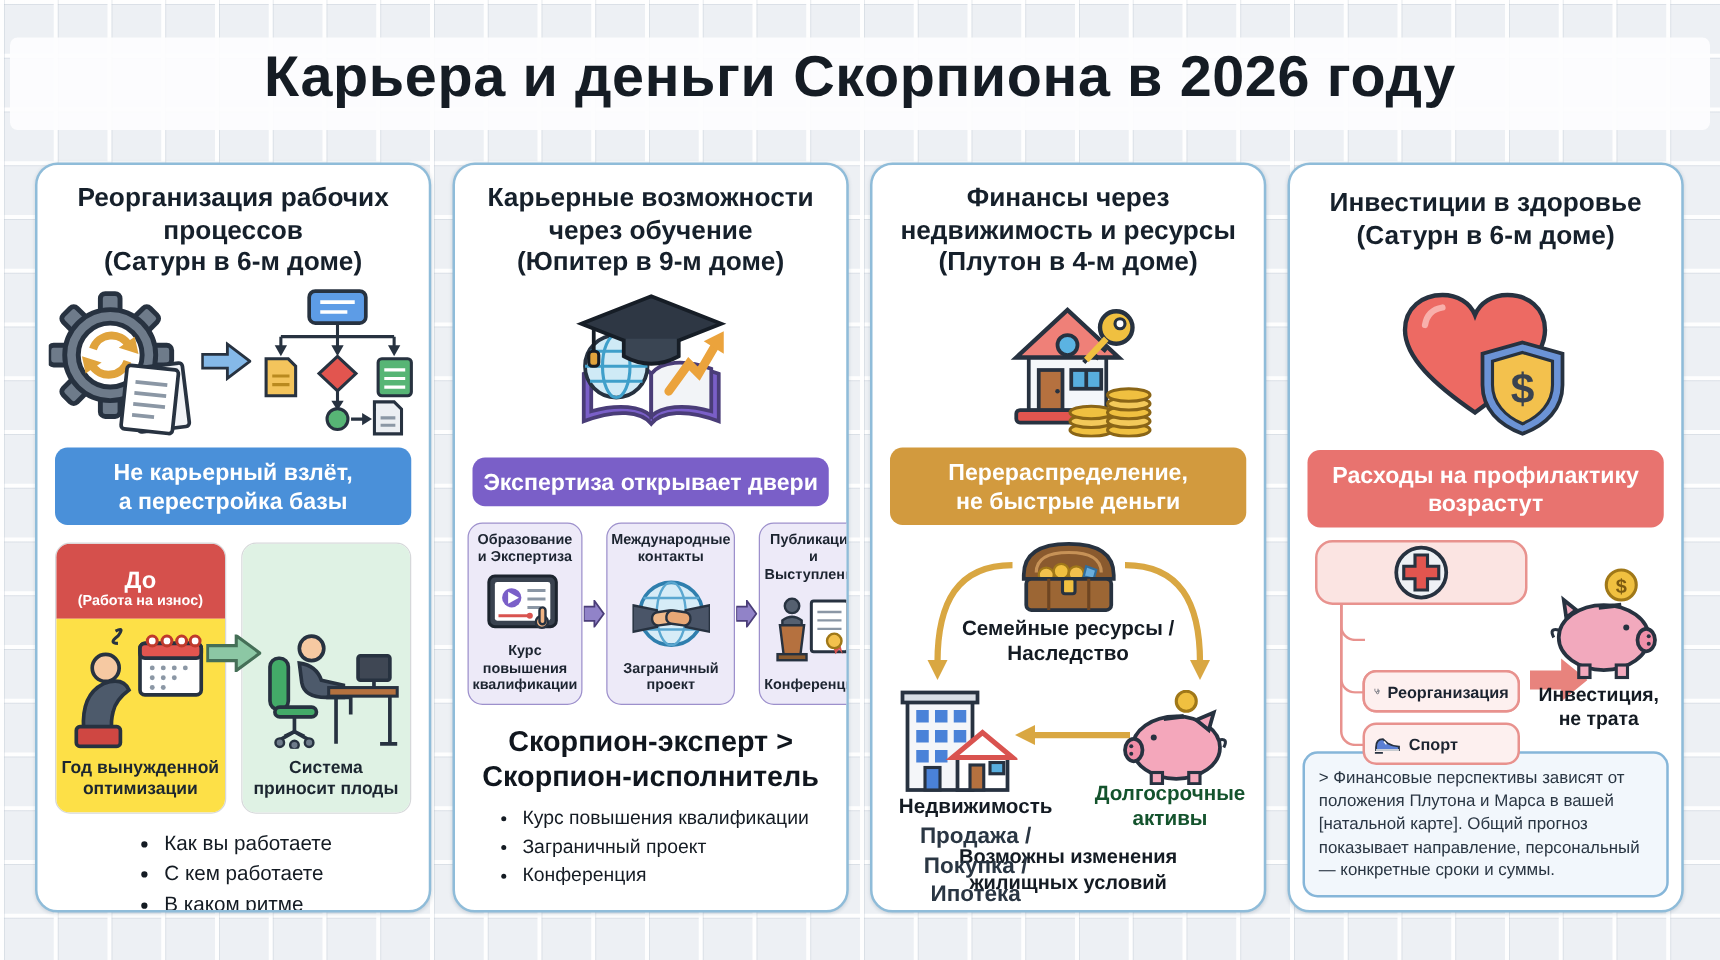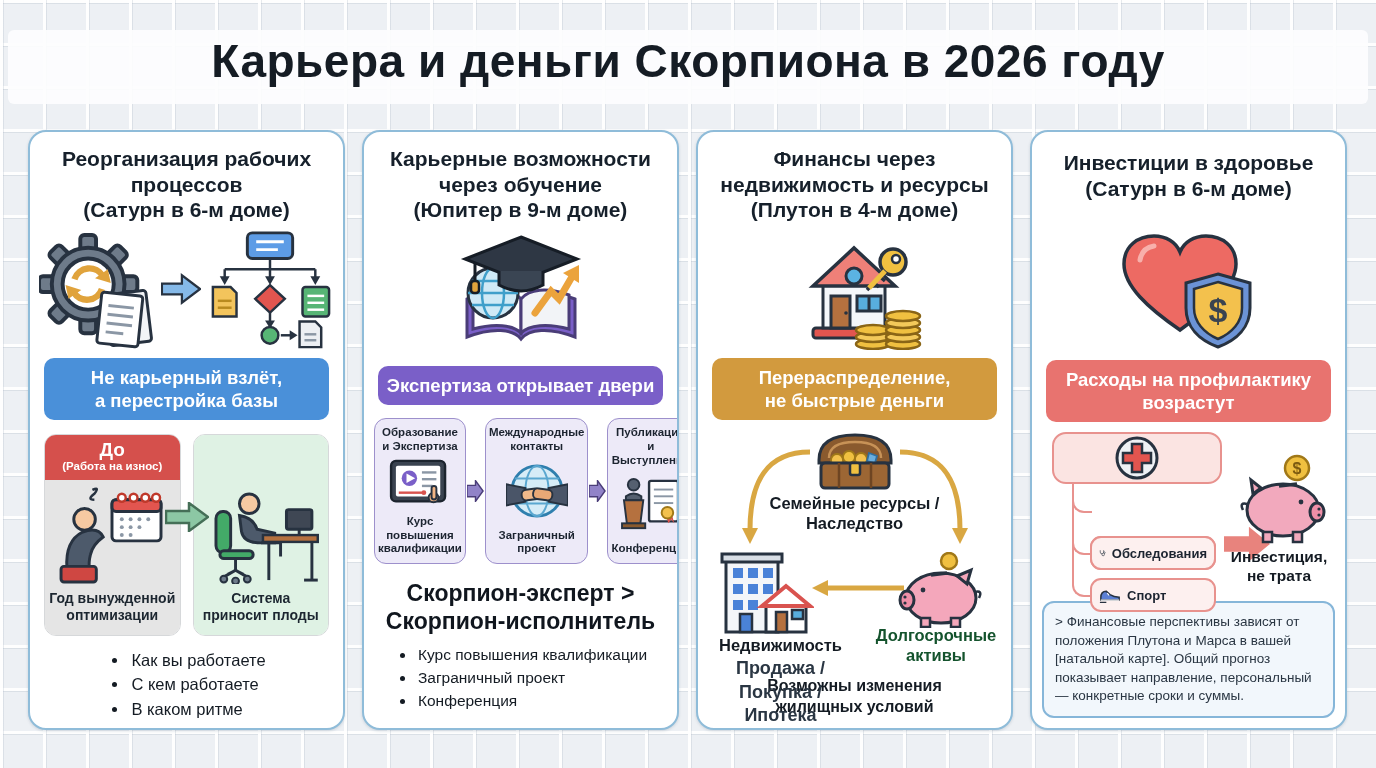--- a/index.html
+++ b/index.html
@@ -30,24 +30,24 @@
     align-self:stretch;margin:8px 4px 0;border-radius:10px;color:#fff;
     font-size:18.5px;font-weight:700;line-height:1.25;text-align:center;padding:8px 6px;
   }
   .banner.blue{background:#4a90d9;} .banner.purple{background:#7a5fc8;}
   .banner.gold{background:#d29a3e;} .banner.coral{background:#e8736f;}
 
   
   .icon-row1{display:flex;align-items:center;justify-content:center;gap:4px;height:132px;margin-top:2px;}
   .ba-row{display:flex;gap:12px;margin-top:14px;align-self:stretch;position:relative;padding:0 4px;}
   .ba-card{flex:1;border-radius:12px;overflow:hidden;border:1px solid rgba(30,40,50,.18);display:flex;flex-direction:column;}
-  .ba-head{color:#fff;text-align:center;padding:5px 3px 6px;}
+  .ba-head{color:#fff;text-align:center;padding:20px 3px 6px;}
   .ba-head .h{font-size:19px;font-weight:700;line-height:1.05;}
   .ba-head .s{font-size:11.5px;font-weight:700;line-height:1.2;}
-  .before .ba-head{background:#d5504c;} .before .ba-body{background:#e5e5e5;}
+  .before .ba-head{background:#d5504c;} .before .ba-body{background:#fde047;}
   .after .ba-head{background:#4fb172;} .after .ba-body{background:#dff2e4;}
   .ba-body{flex:1;display:flex;flex-direction:column;align-items:center;justify-content:flex-end;padding:6px 4px 10px;}
   .ba-caption{font-size:14px;font-weight:700;text-align:center;line-height:1.25;color:#1c2630;margin-top:6px;}
   .mid-arrow{position:absolute;left:50%;top:42%;transform:translate(-50%,-50%);z-index:2;}
   .bullets{margin:12px 0 0;padding-left:22px;font-size:16.5px;color:#141b23;line-height:1.48;align-self:center;}
   .bullets li{padding-left:2px;}
 
   
   .icon2-wrap{height:132px;display:flex;align-items:center;justify-content:center;}
   .steps{display:flex;align-items:center;gap:1px;margin-top:13px;align-self:stretch;}
@@ -480,21 +480,21 @@
           <path d="M4,8 Q4,2 8,2 Q10,3.5 11,3.5 Q12,3.5 14,2 Q18,2 18,8 Q18,12 16,14 Q15,20 13,20 Q11.5,20 11,15 Q10.5,20 9,20 Q7,20 6,14 Q4,12 4,8 Z" fill="#ffffff" stroke="#273240" stroke-width="1.8"></path>
         </svg>
         <span class="pill-label" data-bind="cards.3.tree.items.0.label">Стоматолог</span>
       </div>
       <div class="pill p2">
         <svg width="20" height="20" viewBox="0 0 22 22">
           <path d="M4,2 L4,8 a5.5,5.5 0 0 0 11,0 L15,2" fill="none" stroke="#273240" stroke-width="2"></path>
           <path d="M9.5,13.5 L9.5,16 a4,4 0 0 0 8,0 L17.5,12" fill="none" stroke="#273240" stroke-width="2"></path>
           <circle cx="17.5" cy="10" r="2.6" fill="#fff" stroke="#273240" stroke-width="1.8"></circle>
         </svg>
-        <span class="pill-label" data-bind="cards.3.tree.items.1.label">Обследования</span>
+        <span class="pill-label" data-bind="cards.3.tree.items.1.label">Реорганизация</span>
       </div>
       <div class="pill p3">
         <svg width="22" height="18" viewBox="0 0 24 18">
           <path d="M2,12 Q2,5 8,5 L12,8.5 Q16,11 22,11.5 L22,14.5 L2,14.5 Z" fill="#5b7fd4" stroke="#273240" stroke-width="1.6"></path>
           <line x1="2" y1="14.5" x2="22" y2="14.5" stroke="#fff" stroke-width="1.4"></line>
           <line x1="9" y1="7" x2="11" y2="9.5" stroke="#fff" stroke-width="1.2"></line>
           <line x1="1" y1="17" x2="8" y2="17" stroke="#273240" stroke-width="1.4"></line>
         </svg>
         <span class="pill-label" data-bind="cards.3.tree.items.2.label">Спорт</span>
       </div>

